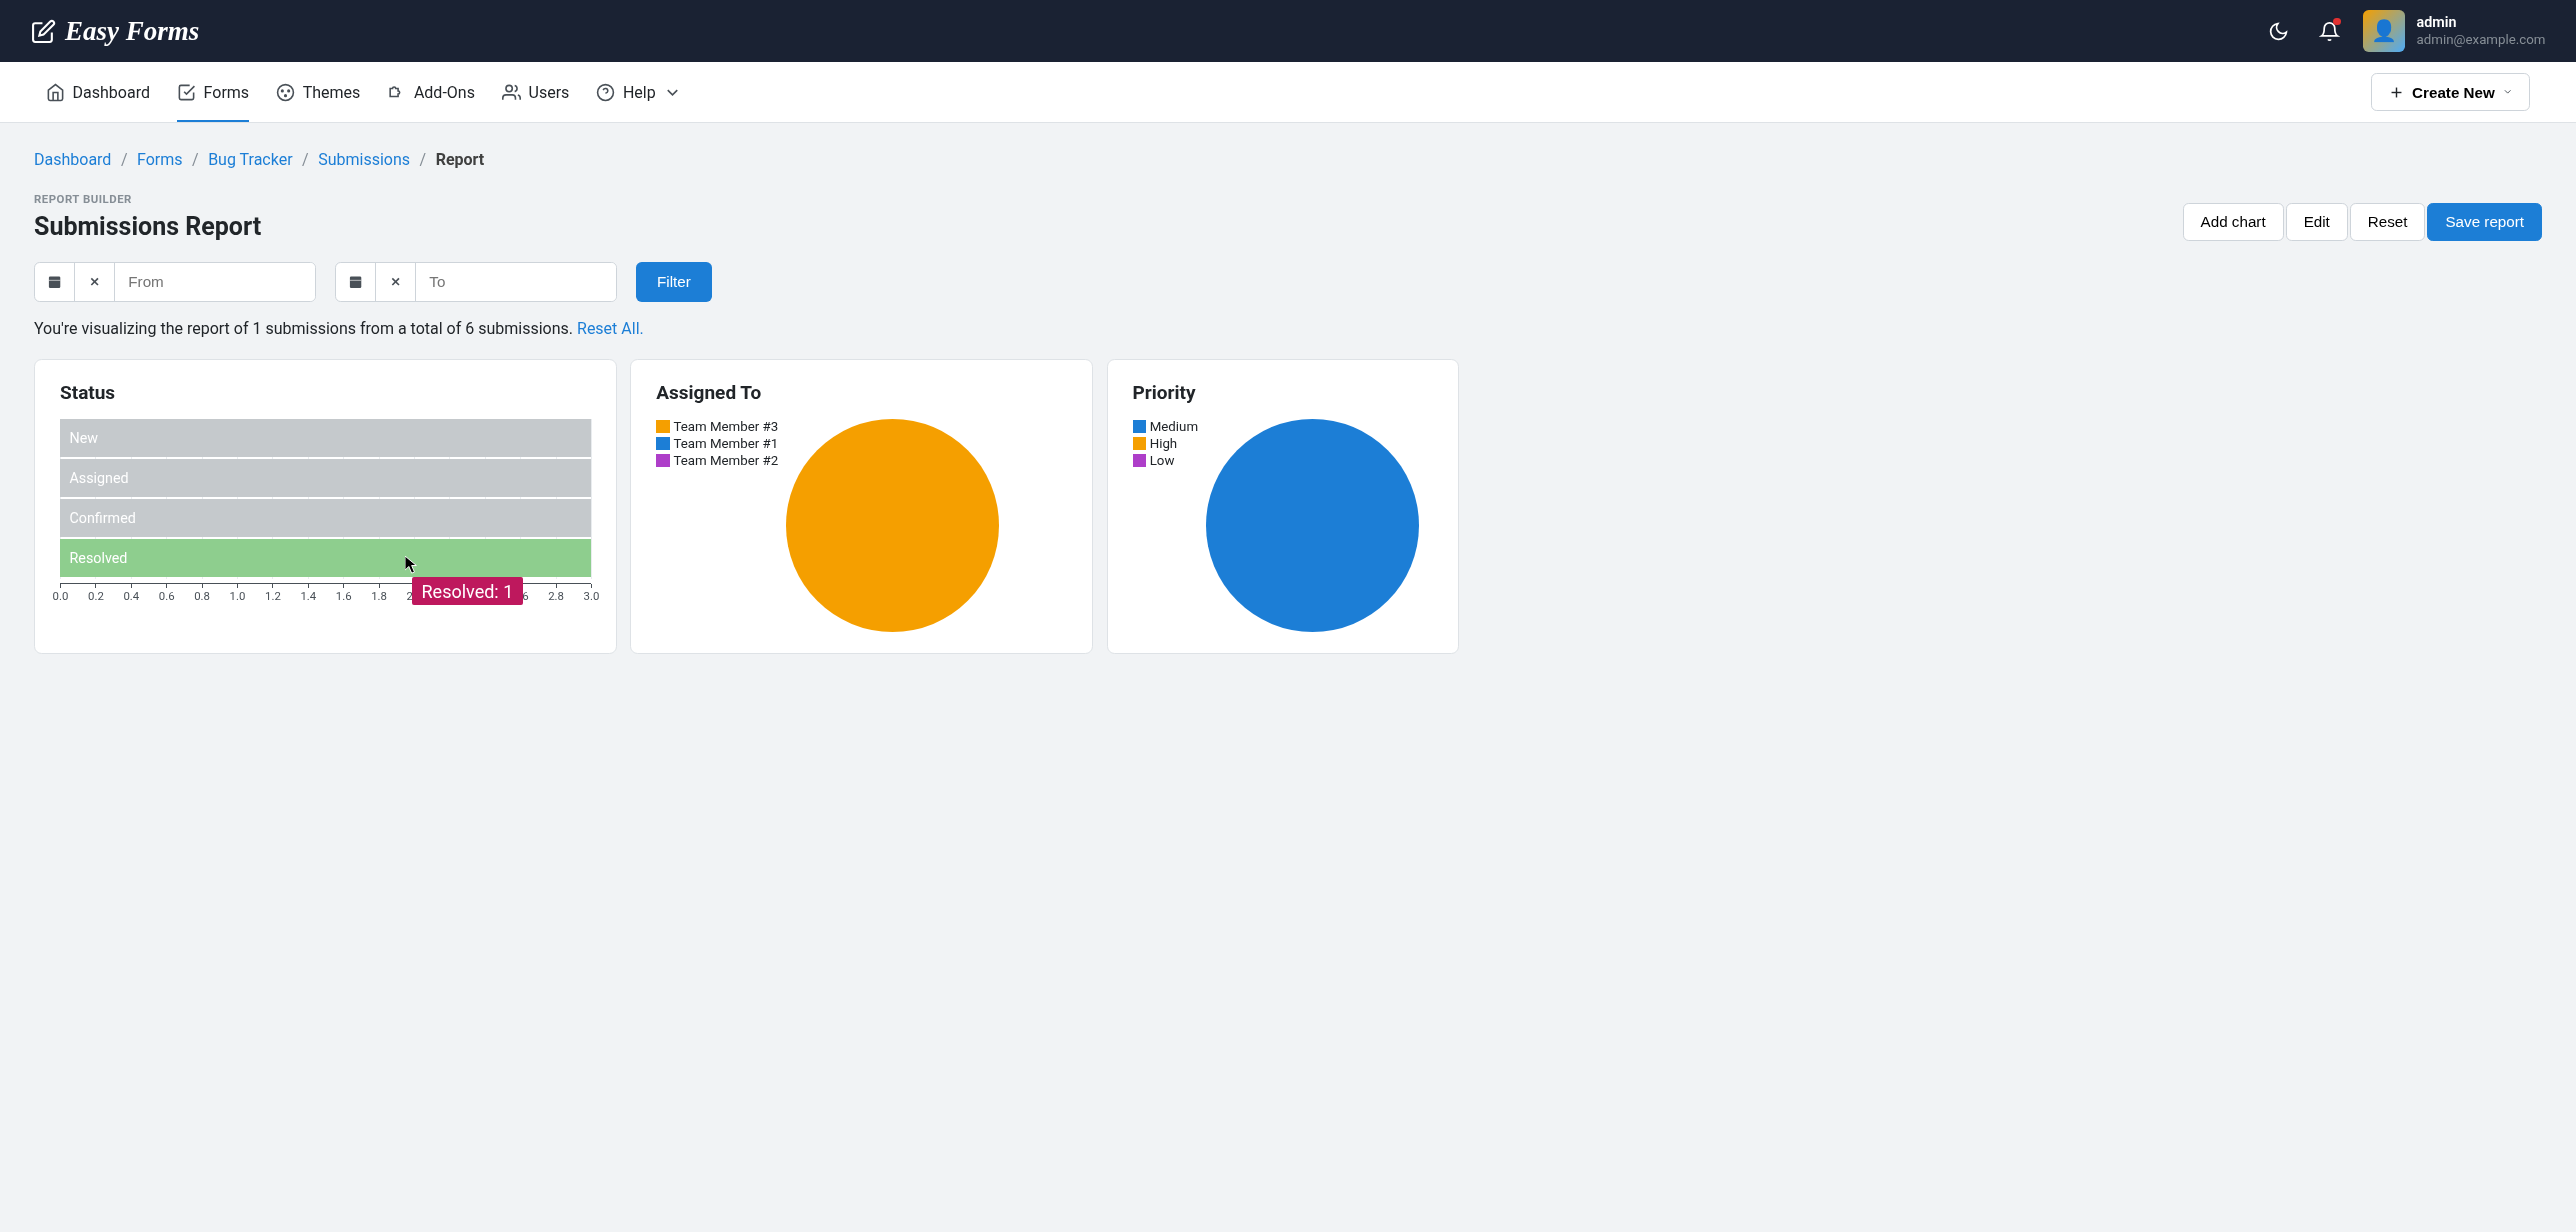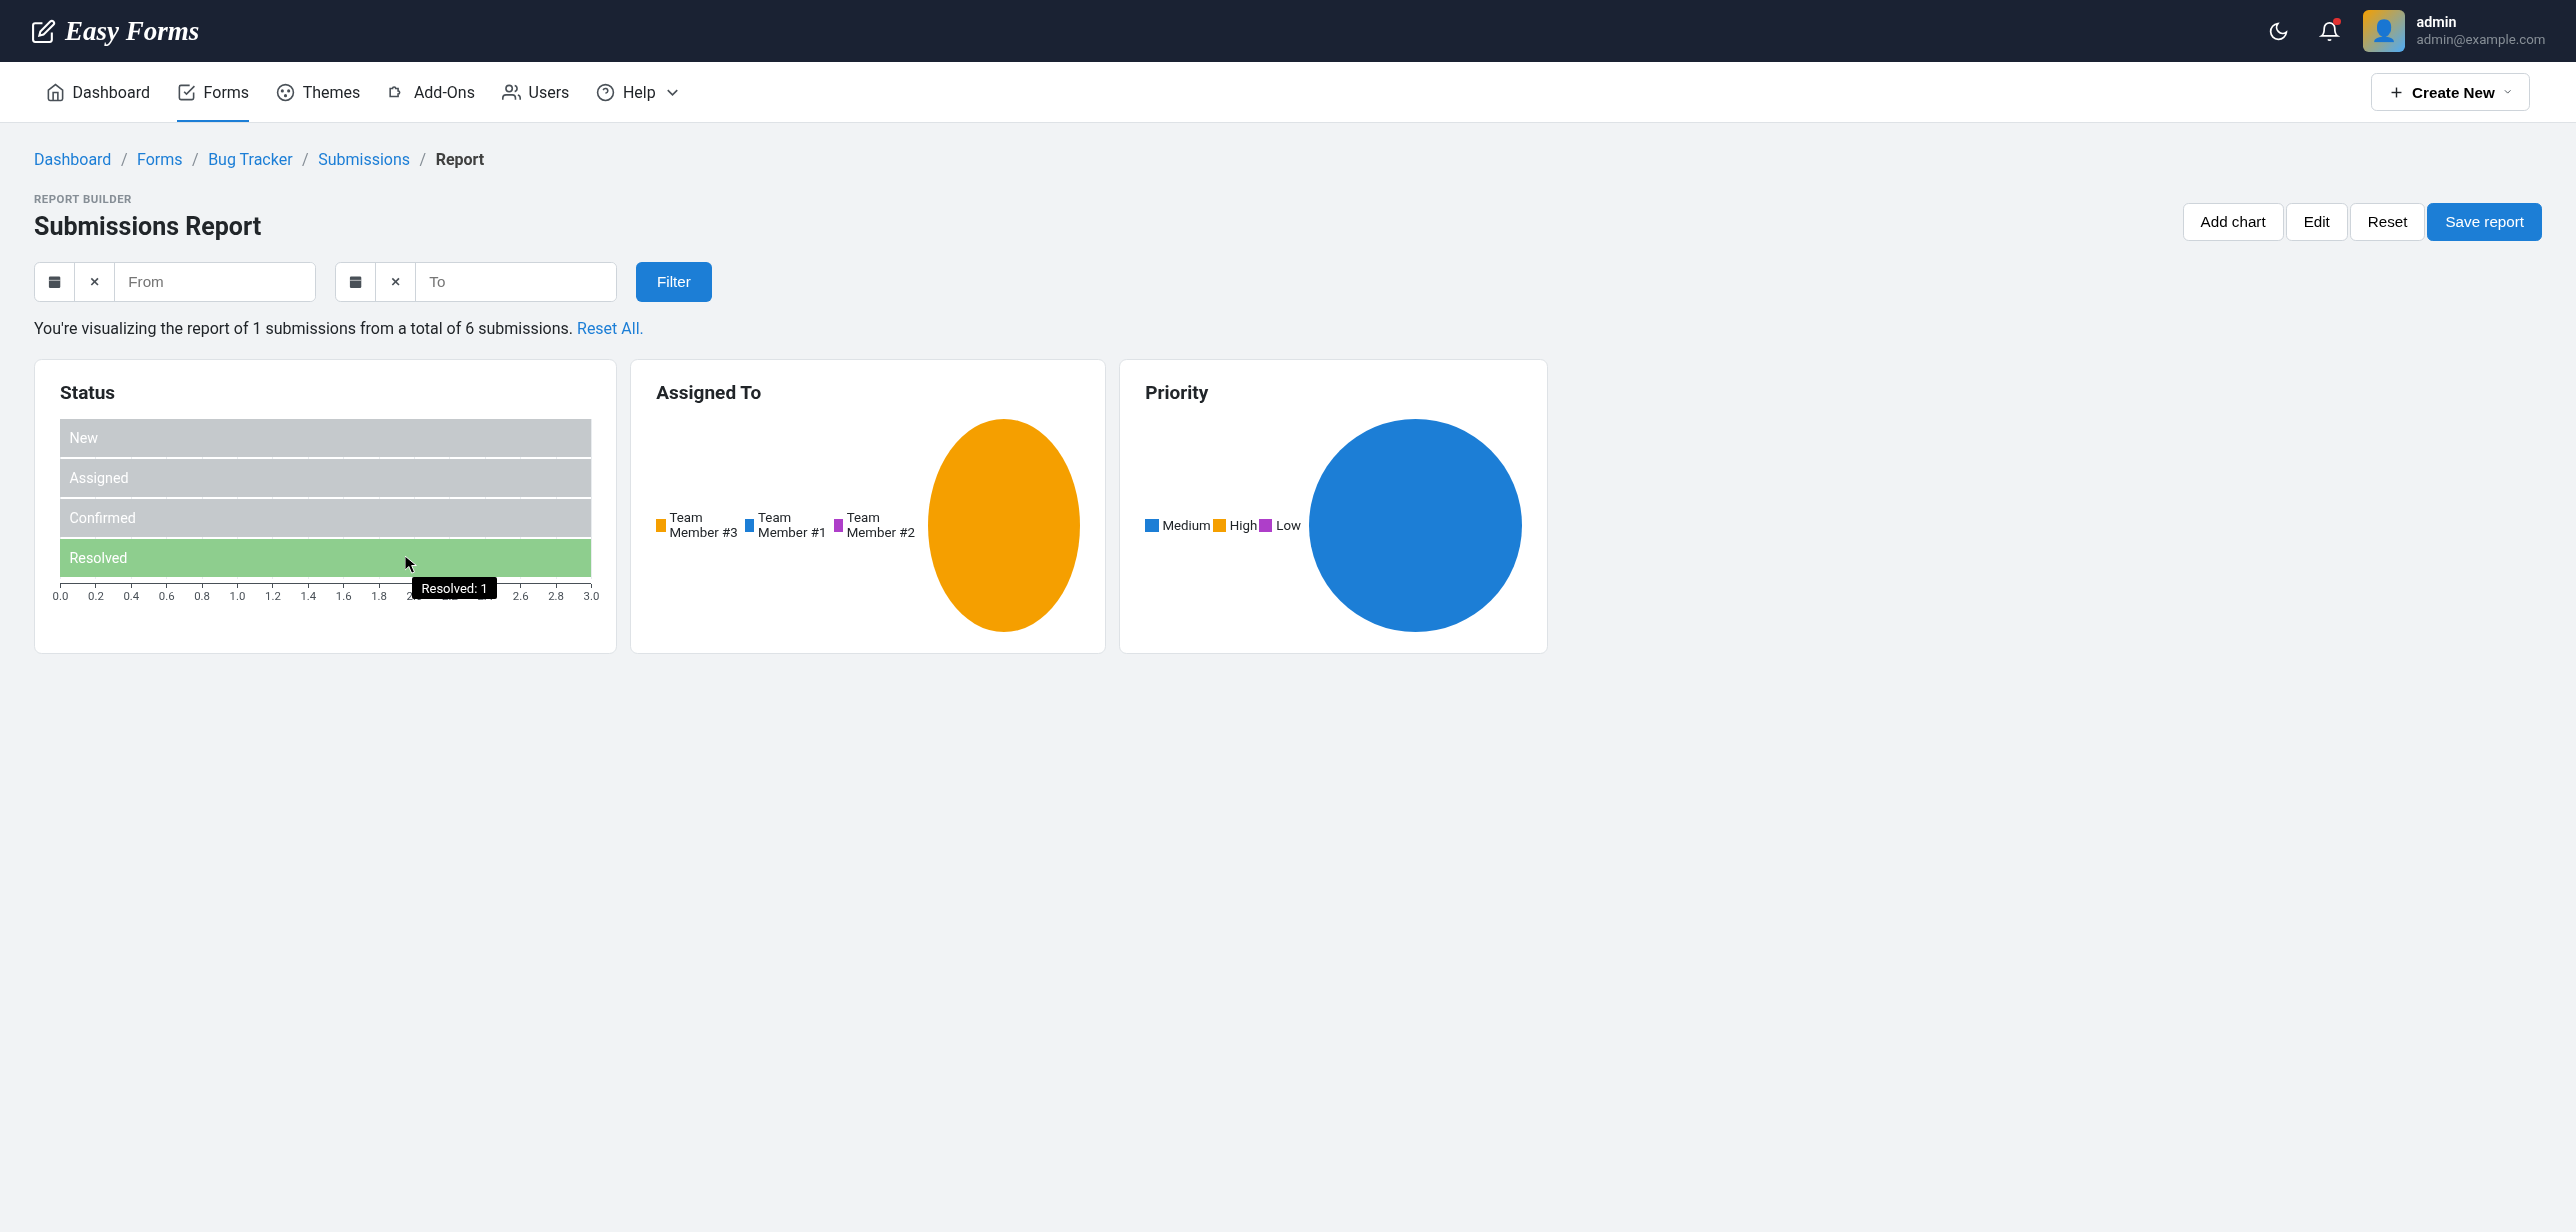--- a/index.html
+++ b/index.html
@@ -63,26 +63,26 @@
 .bar-area { position: relative; height: 160px; margin-left: 0; }
 .bar-row { position: relative; height: 38px; margin-bottom: 1.9px; }
 .bar-bg { position: absolute; left: 0; right: 0; top: 0; bottom: 0; background: #c5c9cc; }
 .bar-fill { position: absolute; left: 0; top: 0; bottom: 0; background: #8ece8e; }
 .bar-label { position: absolute; left: 9.5px; top: 50%; transform: translateY(-50%); color: #fff; font-size: 14.3px; z-index: 2; }
 .grid-lines { position: absolute; left: 0; right: 0; top: 0; bottom: 0; pointer-events: none; }
 .grid-line { position: absolute; top: 0; bottom: 0; width: 1px; background: #e9ecef; }
 .x-axis { position: relative; height: 19px; border-top: 1px solid #495057; margin-top: 3.8px; }
 .x-tick { position: absolute; top: 0; width: 1px; height: 4.8px; background: #495057; }
 .x-tick span { position: absolute; top: 5.7px; left: 50%; transform: translateX(-50%); font-size: 11.4px; color: #495057; }
-.tooltip { position: absolute; background: #000000; color: #fff; padding: 3.8px 9.5px; font-size: 13px; border-radius: 1.9px; white-space: nowrap; pointer-events: none; }
+.tooltip { position: absolute; background: #be185d; color: #fff; padding: 3.8px 9.5px; font-size: 18px; border-radius: 1.9px; white-space: nowrap; pointer-events: none; }
 .cursor-arrow { position: absolute; pointer-events: none; z-index: 5; }
 
 
 .pie-wrap { display: flex; gap: 7.6px; }
-.legend { display: flex; flex-direction: row; gap: 1.9px; font-size: 13.3px; }
+.legend { display: flex; flex-direction: column; gap: 1.9px; font-size: 13.3px; }
 .legend-item { display: flex; align-items: center; gap: 3.8px; }
 .legend-sw { width: 13.3px; height: 13.3px; }
 .pie { width: 213px; height: 213px; border-radius: 50%; }
 </style>
 </head>
 <body>
 
 <div class="top-header">
   <div class="logo">
     <svg viewBox="0 0 24 24" fill="none" stroke="#fff" stroke-width="2">

